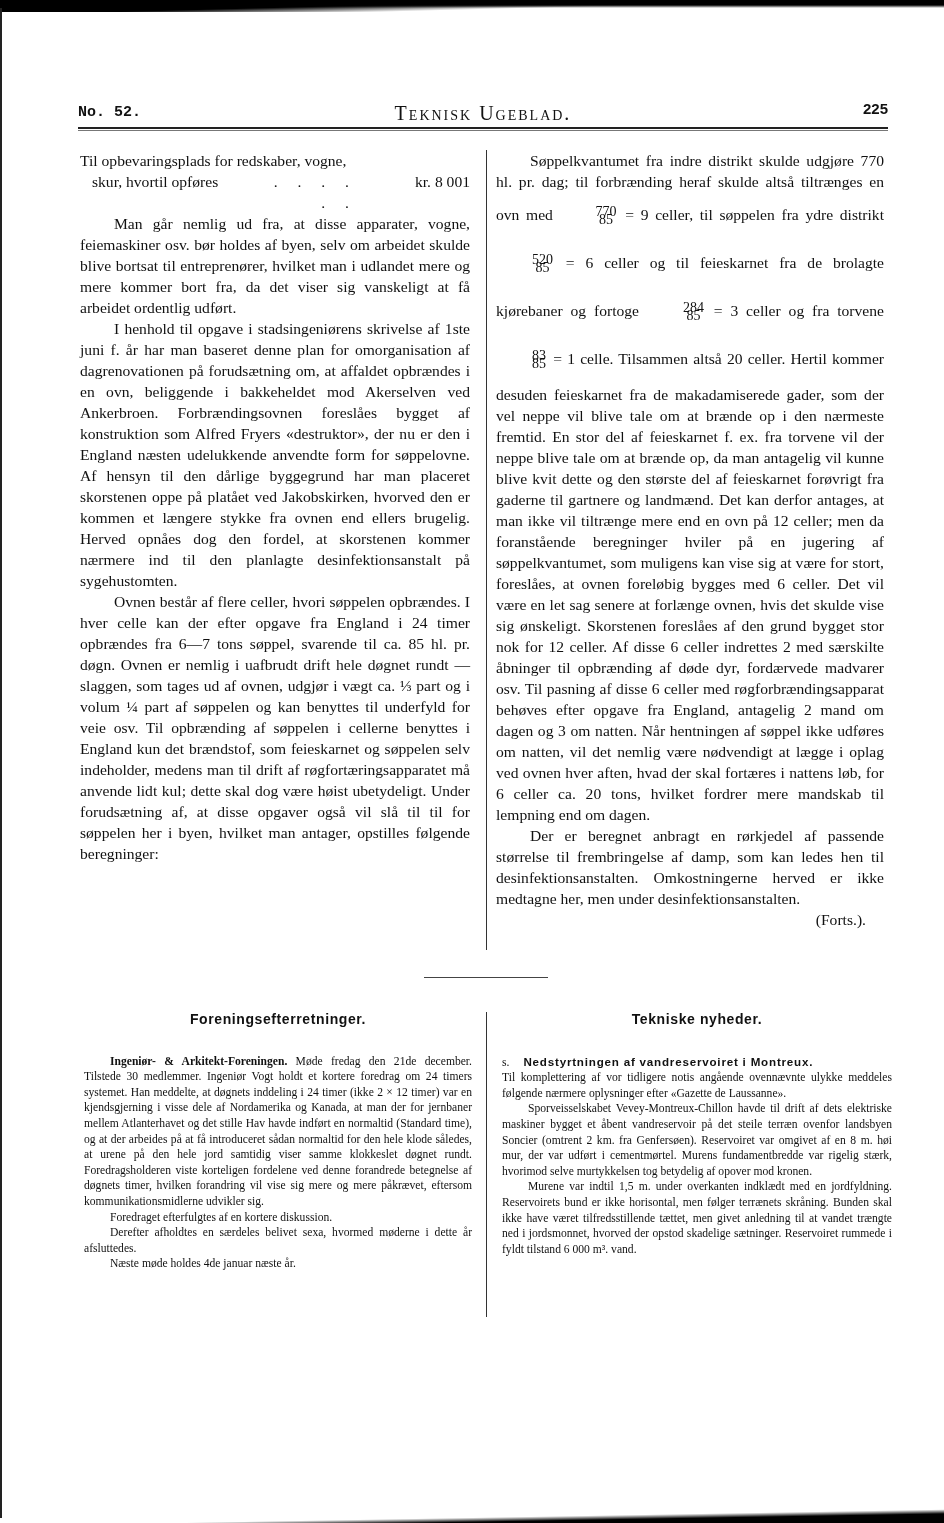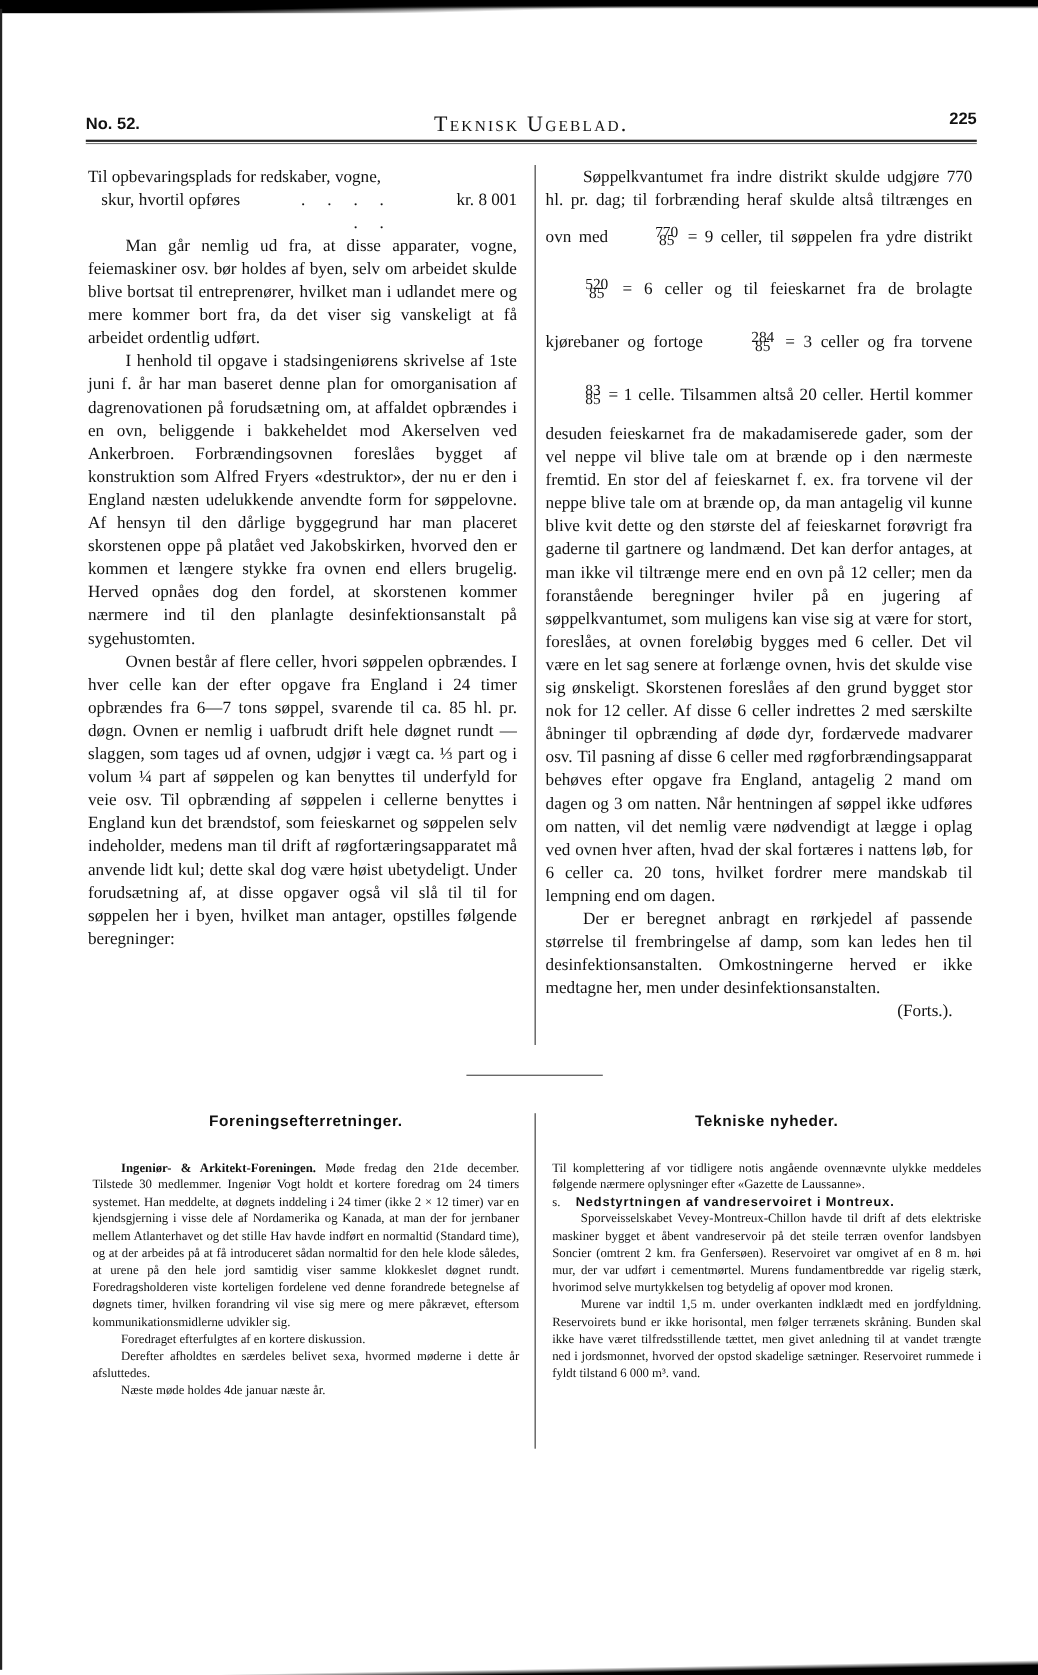--- a/index.html
+++ b/index.html
@@ -21,21 +21,21 @@
   }
   .scan-bottom {
     position: absolute; left: 0; bottom: 0; width: 944px; height: 14px;
     background: linear-gradient(179deg, transparent 0, transparent 55%, #000 70%, #000 100%);
   }
   .running-head {
     position: absolute; left: 78px; top: 100px; width: 810px; height: 24px;
   }
   .head-no {
     position: absolute; left: 0; top: 4px;
-    font-family: Liberation Sans, sans-serif; font-weight: bold; font-size: 15px;
+    font-family: Liberation Mono, monospace; font-weight: bold; font-size: 15px;
   }
   .head-title {
     position: absolute; left: 0; right: 0; top: 2px; text-align: center;
     font-family: "Liberation Serif", serif; font-size: 20px; letter-spacing: 2px;
     font-variant: small-caps;
   }
   .head-page {
     position: absolute; right: 0; top: 0;
     font-family: "Liberation Sans", sans-serif; font-weight: bold; font-size: 15px;
   }
@@ -135,17 +135,17 @@
   <p class="ind"><span class="bold-serif">Ingeniør- &amp; Arkitekt-Foreningen.</span><span> Møde fredag den 21de december. Tilstede 30 medlemmer. Ingeniør Vogt holdt et kortere foredrag om 24 timers systemet. Han meddelte, at døgnets inddeling i 24 timer (ikke 2 × 12 timer) var en kjendsgjerning i visse dele af Nordamerika og Kanada, at man der for jernbaner mellem Atlanterhavet og det stille Hav havde indført en normaltid (Standard time), og at der arbeides på at få introduceret sådan normaltid for den hele klode således, at urene på den hele jord samtidig viser samme klokkeslet døgnet rundt. Foredragsholderen viste korteligen fordelene ved denne forandrede betegnelse af døgnets timer, hvilken forandring vil vise sig mere og mere påkrævet, eftersom kommunikationsmidlerne udvikler sig.</span></p>
   <p class="ind">Foredraget efterfulgtes af en kortere diskussion.</p>
   <p class="ind">Derefter afholdtes en særdeles belivet sexa, hvormed møderne i dette år afsluttedes.</p>
   <p class="ind">Næste møde holdes 4de januar næste år.</p>
 </div>
 
 <div class="col-divider div-bot"></div>
 
 <div class="sec sec-right">
   <h2>Tekniske nyheder.</h2>
+  <p><span class="tag">s.</span><span class="sans-bold">Nedstyrtningen af vandreservoiret i Montreux.</span></p>
   <p>Til komplettering af vor tidligere notis angående ovennævnte ulykke meddeles følgende nærmere oplysninger efter «Gazette de Laussanne».</p>
-  <p><span class="tag">s.</span><span class="sans-bold">Nedstyrtningen af vandreservoiret i Montreux.</span></p>
   <p class="ind">Sporveisselskabet Vevey-Montreux-Chillon havde til drift af dets elektriske maskiner bygget et åbent vandreservoir på det steile terræn ovenfor landsbyen Soncier (omtrent 2 km. fra Genfersøen). Reservoiret var omgivet af en 8 m. høi mur, der var udført i cementmørtel. Murens fundamentbredde var rigelig stærk, hvorimod selve murtykkelsen tog betydelig af opover mod kronen.</p>
   <p class="ind">Murene var indtil 1,5 m. under overkanten indklædt med en jordfyldning. Reservoirets bund er ikke horisontal, men følger terrænets skråning. Bunden skal ikke have været tilfredsstillende tættet, men givet anledning til at vandet trængte ned i jordsmonnet, hvorved der opstod skadelige sætninger. Reservoiret rummede i fyldt tilstand 6 000 m³. vand.</p>
 </div>
 
 </body></html>

